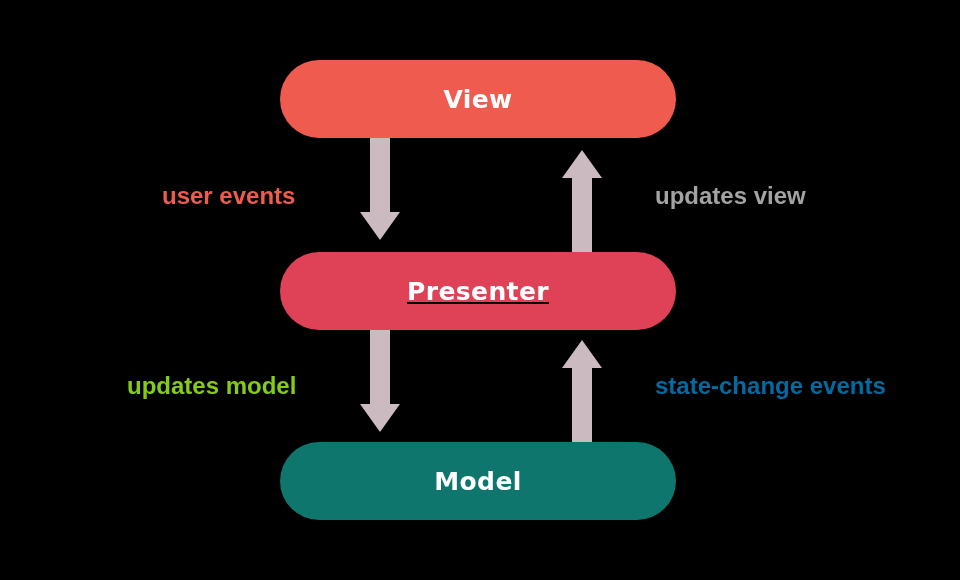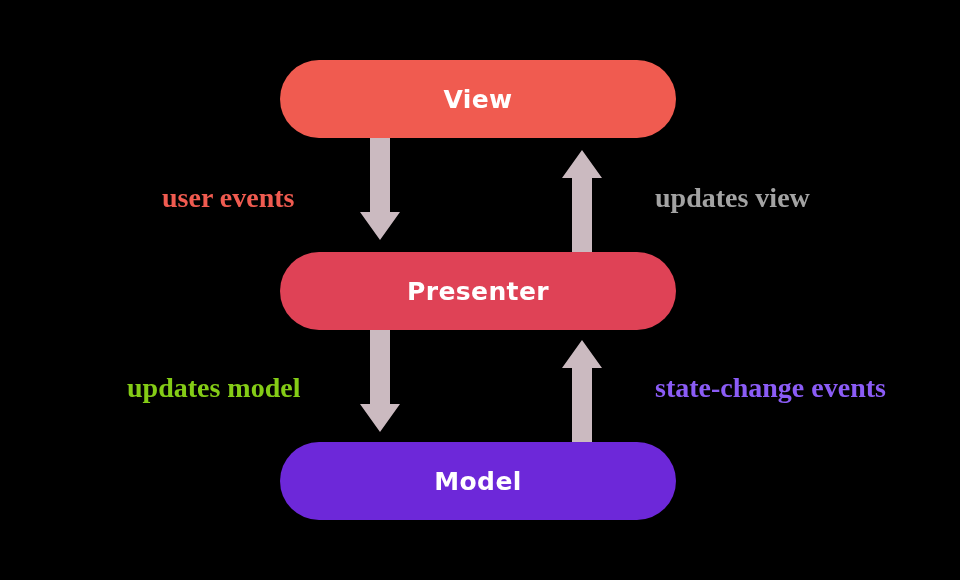--- a/index.html
+++ b/index.html
@@ -37,43 +37,43 @@
     color: #ffffff;
     font-size: 25px;
     font-weight: bold;
     letter-spacing: 0.4px;
     font-family: "DejaVu Sans", sans-serif;
     line-height: 1;
     user-select: none;
   }
 
   #node-view     { top: 60px;  }
-  #node-presenter{ top: 252px; }
+  #node-presenter{ top: 252px; text-decoration: underline; }
   #node-model    { top: 442px; }
 
   
   .arrow {
     position: absolute;
     width: 44px;
     height: 104px;
   }
   .arrow svg { display: block; width: 44px; height: 104px; }
 
   #arrow-user-events       { left: 358px; top: 138px; }
   #arrow-updates-view      { left: 560px; top: 148px; }
   #arrow-updates-model     { left: 358px; top: 330px; }
   #arrow-state-change      { left: 560px; top: 338px; }
 
   
   .edge-label {
     position: absolute;
-    font-size: 28px;
+    font-size: 24px;
     font-weight: bold;
     white-space: nowrap;
-    font-family: Liberation Serif, serif;
+    font-family: Liberation Sans, sans-serif;
     line-height: 1;
     user-select: none;
   }
   #label-user-events   { left: 162px; top: 184px; }
   #label-updates-view  { left: 655px; top: 184px; }
   #label-updates-model { left: 127px; top: 374px; }
   #label-state-change  { left: 655px; top: 374px; }
 </style>
 </head>
 <body>
@@ -81,21 +81,21 @@
 <div id="diagram" style="background: rgb(0, 0, 0);">
 
   <div class="node" id="node-view" style="background: rgb(240, 91, 80);">
     <span class="node-label" style="color: rgb(255, 255, 255);">View</span>
   </div>
 
   <div class="node" id="node-presenter" style="background: rgb(223, 66, 86);">
     <span class="node-label" style="color: rgb(255, 255, 255);">Presenter</span>
   </div>
 
-  <div class="node" id="node-model" style="background: #6d28d9;">
+  <div class="node" id="node-model" style="background: #0f766e;">
     <span class="node-label" style="color: rgb(255, 255, 255);">Model</span>
   </div>
 
   <div class="arrow" id="arrow-user-events">
     <svg viewBox="0 0 44 104" xmlns="http://www.w3.org/2000/svg">
       <polygon class="arrow-shape" points="12,0 32,0 32,74 42,74 22,102 2,74 12,74" fill="#CBBAC0"></polygon>
     </svg>
   </div>
 
   <div class="arrow" id="arrow-updates-view">
@@ -115,15 +115,15 @@
       <polygon class="arrow-shape" points="22,2 42,30 32,30 32,104 12,104 12,30 2,30" fill="#CBBAC0"></polygon>
     </svg>
   </div>
 
   <div class="edge-label" id="label-user-events" style="color: rgb(240, 91, 80);">user events</div>
 
   <div class="edge-label" id="label-updates-view" style="color: #a3a3a3;">updates view</div>
 
   <div class="edge-label" id="label-updates-model" style="color: #84cc16;">updates model</div>
 
-  <div class="edge-label" id="label-state-change" style="color: #8b5cf6;">state-change events</div>
+  <div class="edge-label" id="label-state-change" style="color: #0369a1;">state-change events</div>
 
 </div>
 
 </body></html>

